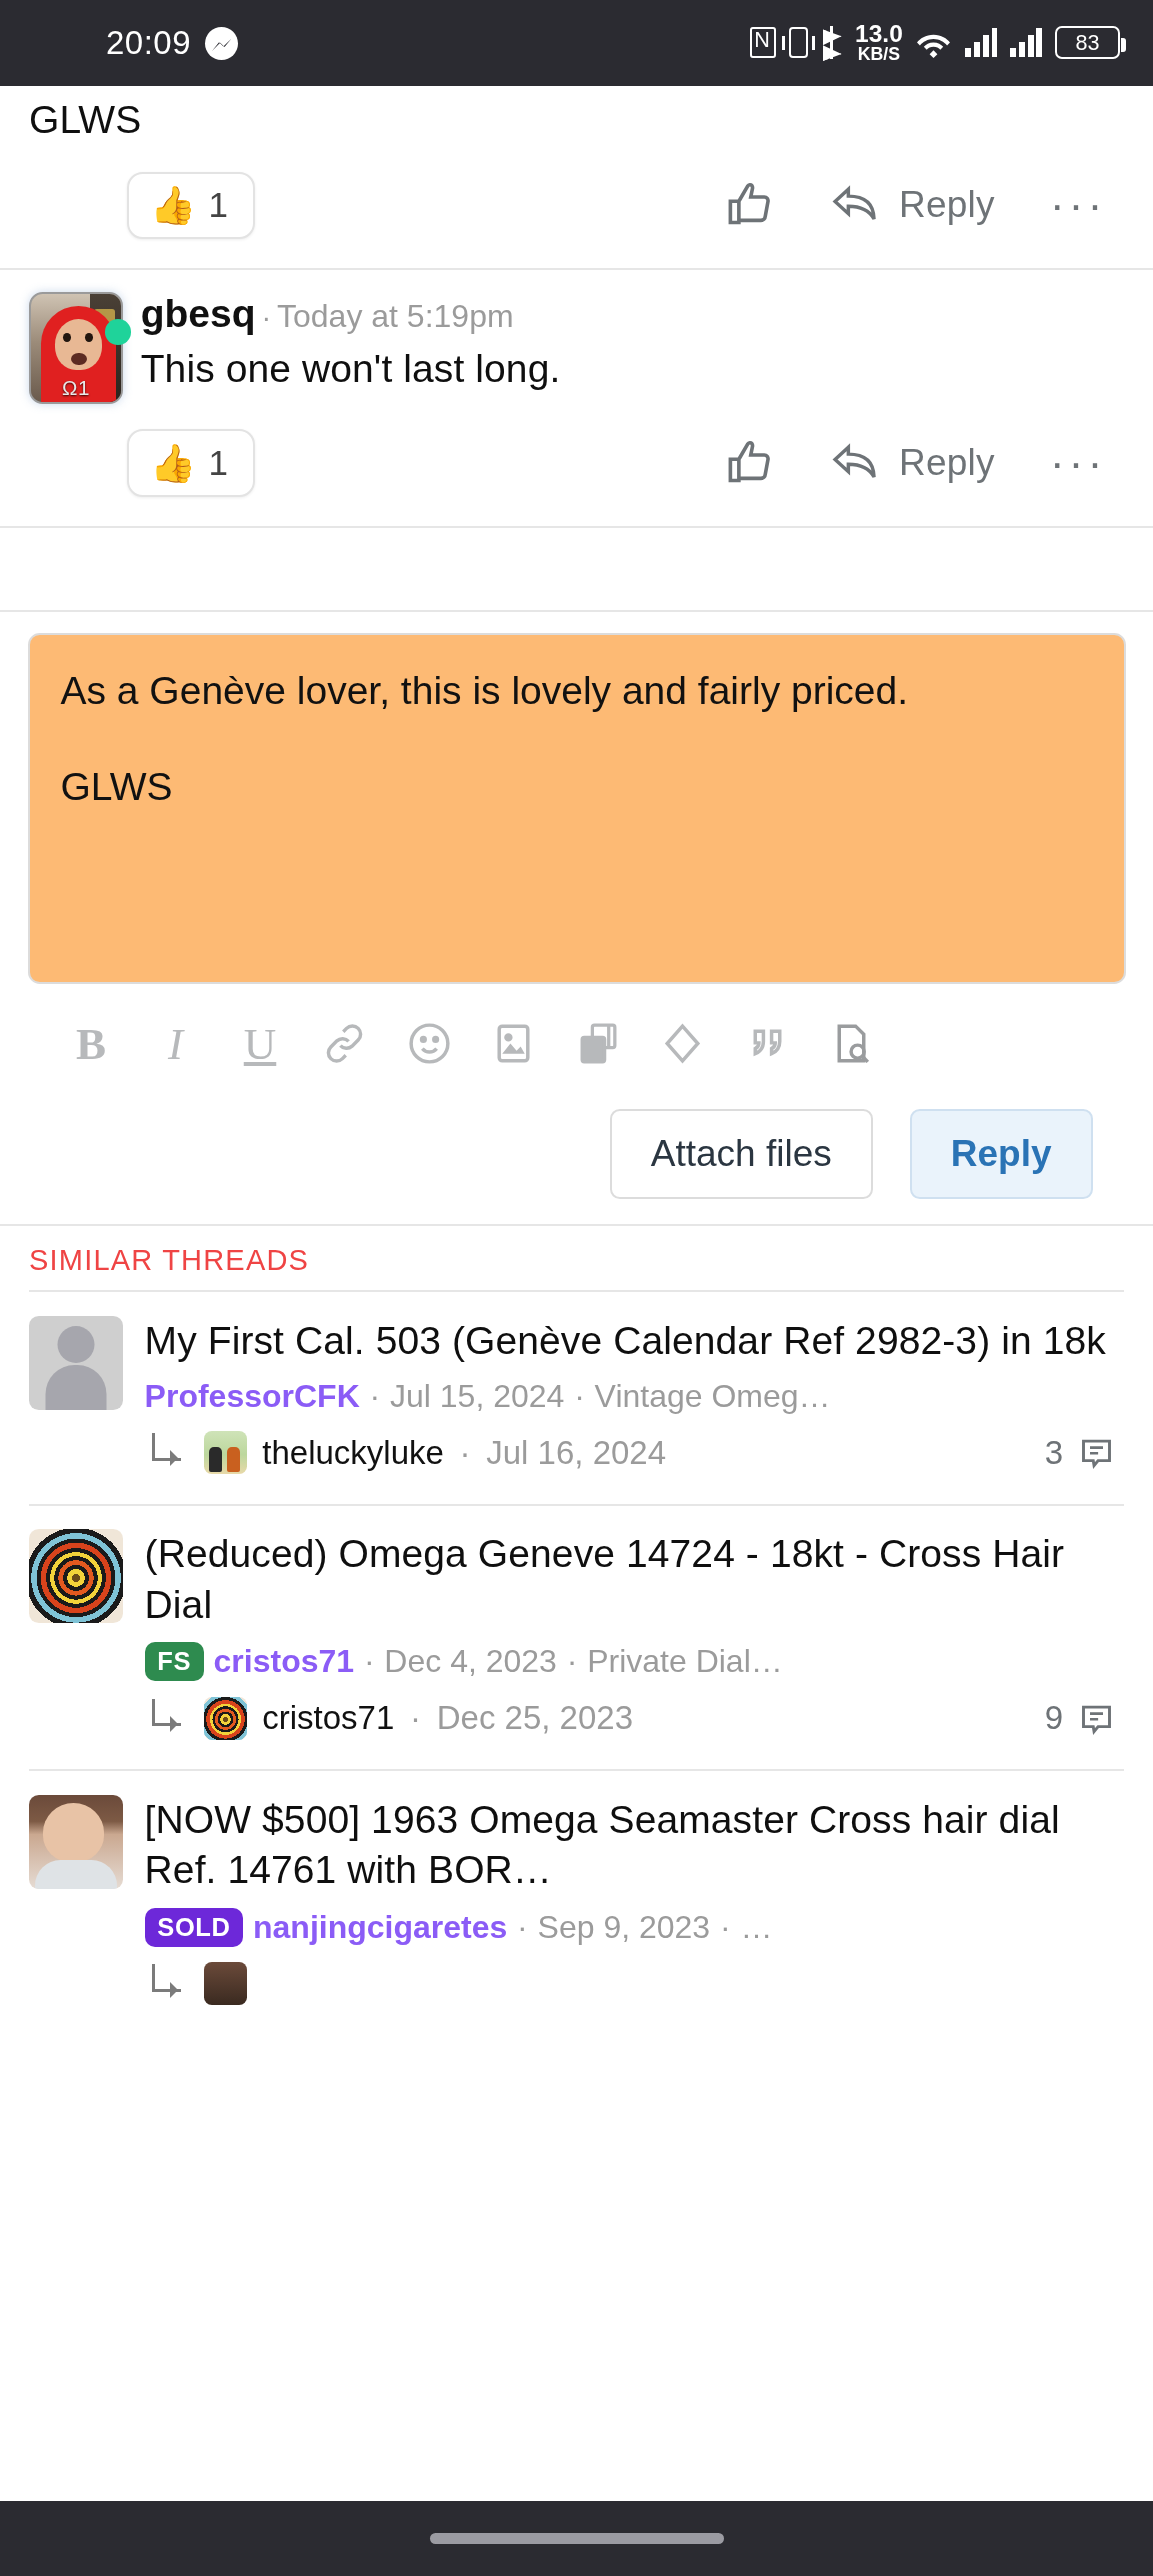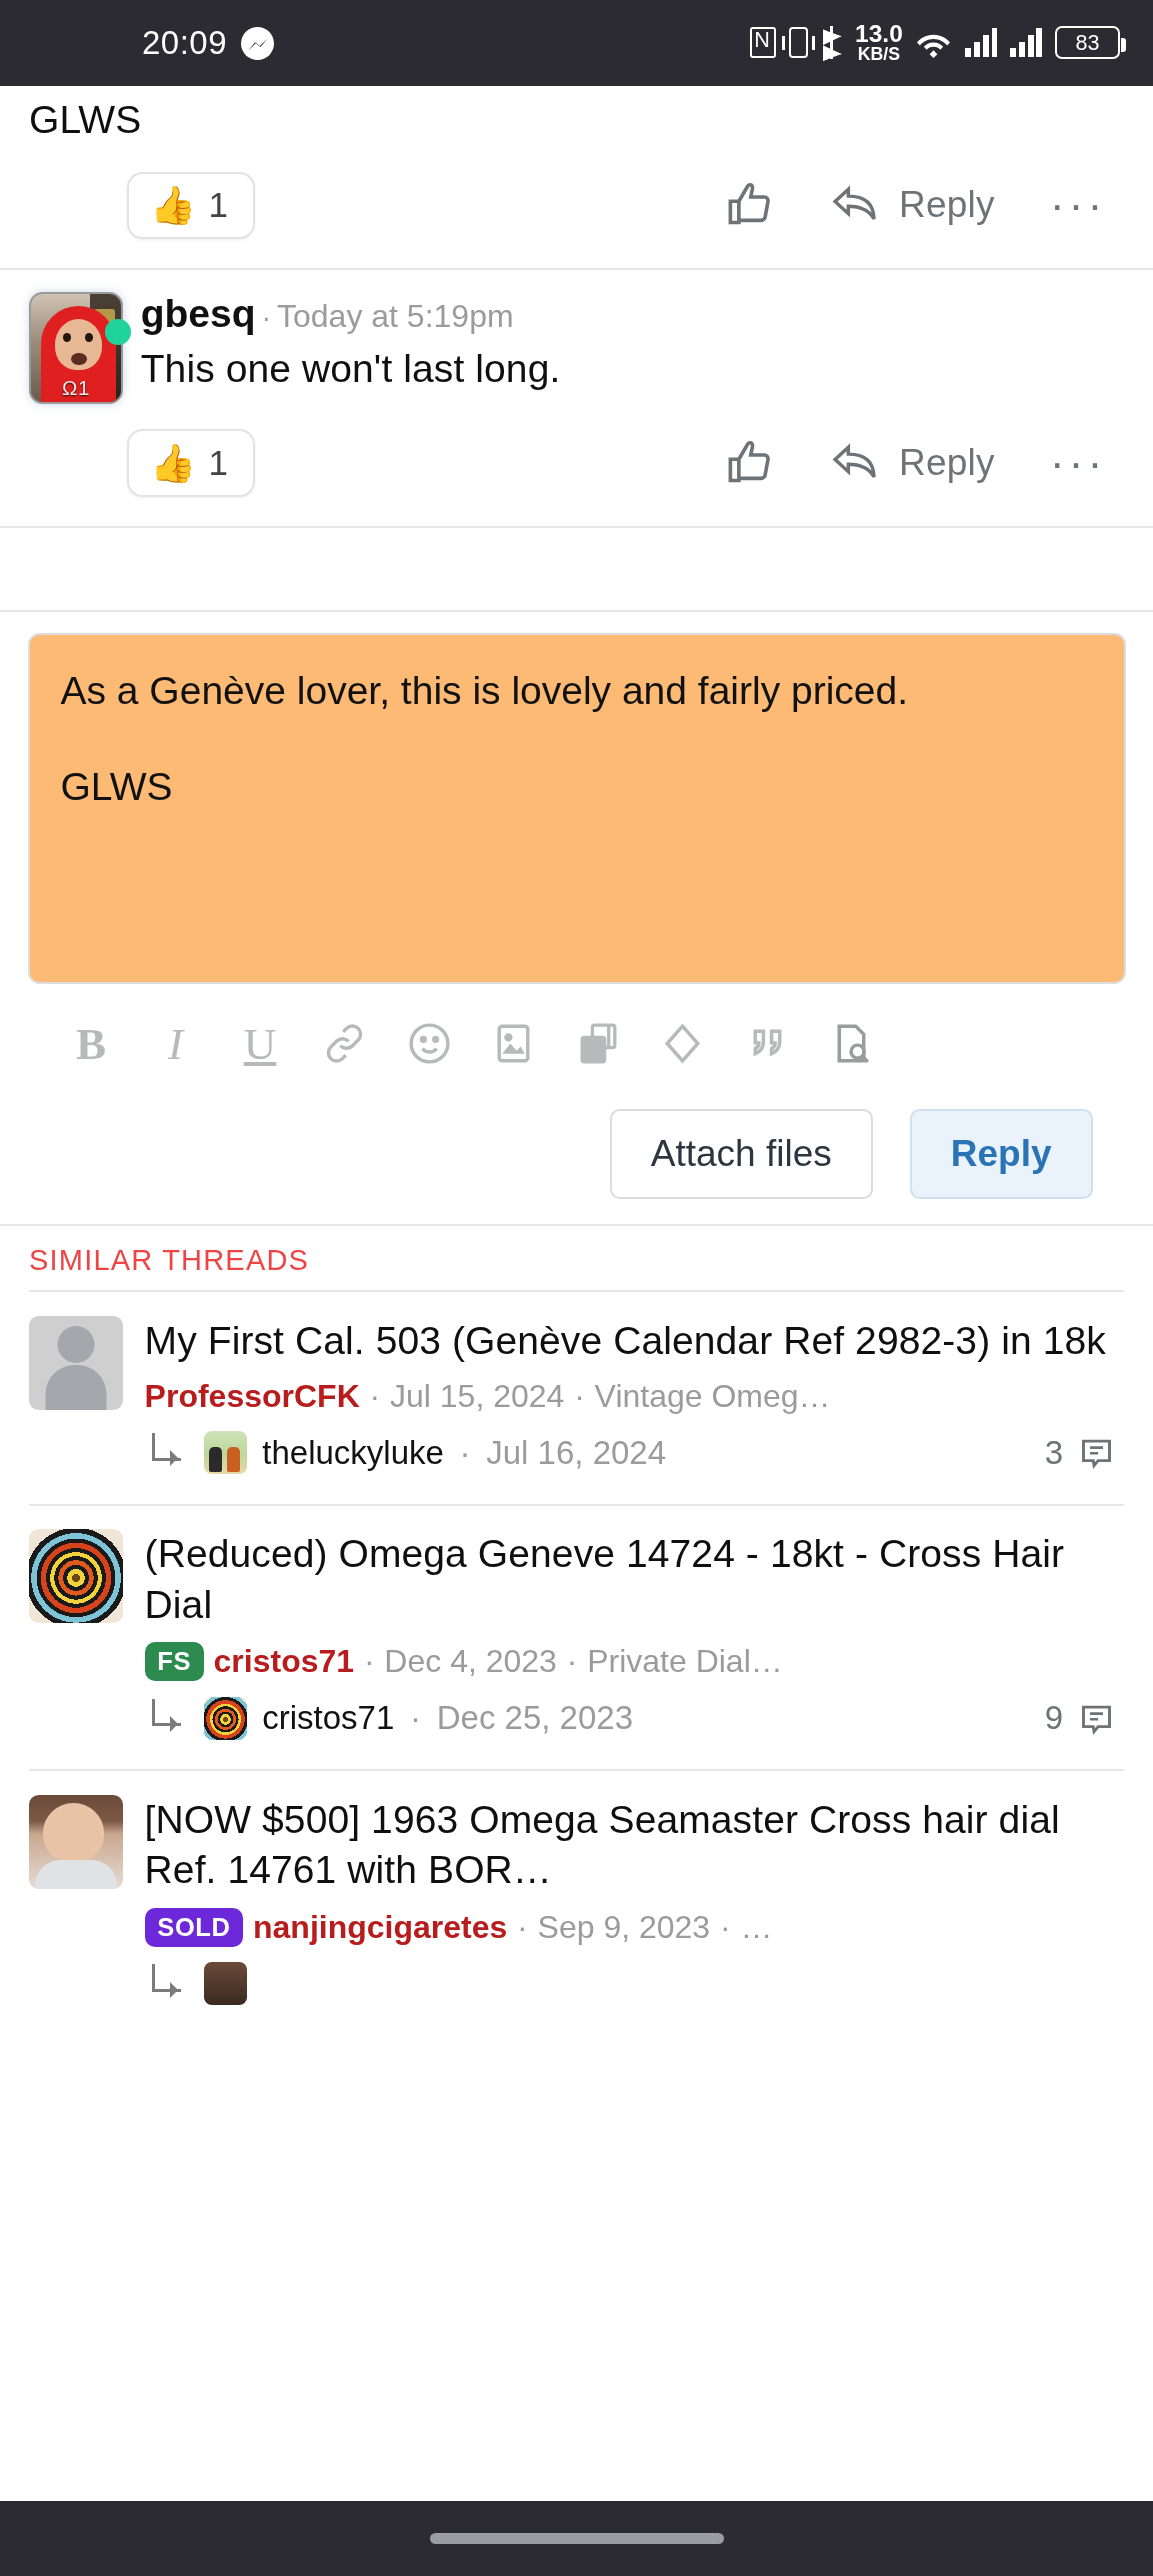--- a/index.html
+++ b/index.html
@@ -10,21 +10,21 @@
     overflow: hidden;
   }
   .screen { position: relative; width: 1153px; height: 2576px; background:#fff; }
 
   
   .statusbar {
     height: 86px; background: #2b2b31; color: #ffffff;
     display: flex; align-items: center; padding: 0 33px;
     font-size: 33px;
   }
-  .sb-left { display: flex; align-items: center; gap: 14px; flex: 0 0 auto; margin-left: 109px;}
+  .sb-left { display: flex; align-items: center; gap: 14px; flex: 0 0 auto; margin-left: 73px;}
   .sb-time { font-size: 33px; letter-spacing: 0.5px; }
   .sb-right { margin-left: auto; display: flex; align-items: center; gap: 12.7px; }
   .msgr {
     width: 33px; height: 33px; border-radius: 50%; background:#ffffff;
     display:inline-block; position: relative;
   }
   .msgr::after{
     content:""; position:absolute; left:6.9px; top:8.8px; width:19.6px; height:15.7px;
     background:#2b2b31;
     clip-path: polygon(0% 100%, 36% 45%, 58% 72%, 100% 20%, 64% 74%, 42% 48%);
@@ -217,21 +217,21 @@
     background:#dfe3e6; border-radius: 25.5px 25.5px 0 0;
   }
   .t-main { flex: 1 1 auto; min-width:0; }
   .t-title {
     font-size: 39px; color:#0f0f0f; line-height: 1.3; letter-spacing:0.1px;
   }
   .t-sub {
     margin-top: 11.8px; font-size: 32px; color:#9b9b9b; white-space:nowrap;
     overflow:hidden; text-overflow: ellipsis; display:flex; align-items:center; gap:9.8px;
   }
-  .t-sub .author { color:#b91c1c; font-weight:700; }
+  .t-sub .author { color:#8b5cf6; font-weight:700; }
   .badge {
     display:inline-flex; align-items:center; justify-content:center;
     font-size: 25.5px; font-weight:700; color:#fff; border-radius: 10px;
     padding: 4.9px 12.7px; letter-spacing:0.6px;
   }
   .badge.fs { background:#2e8b4f; }
   .badge.sold { background:#6d28d9; }
   .t-last {
     margin-top: 15.7px; display:flex; align-items:center; gap: 15.7px;
     font-size: 33px; color:#111; padding-left: 59px; position:relative;

